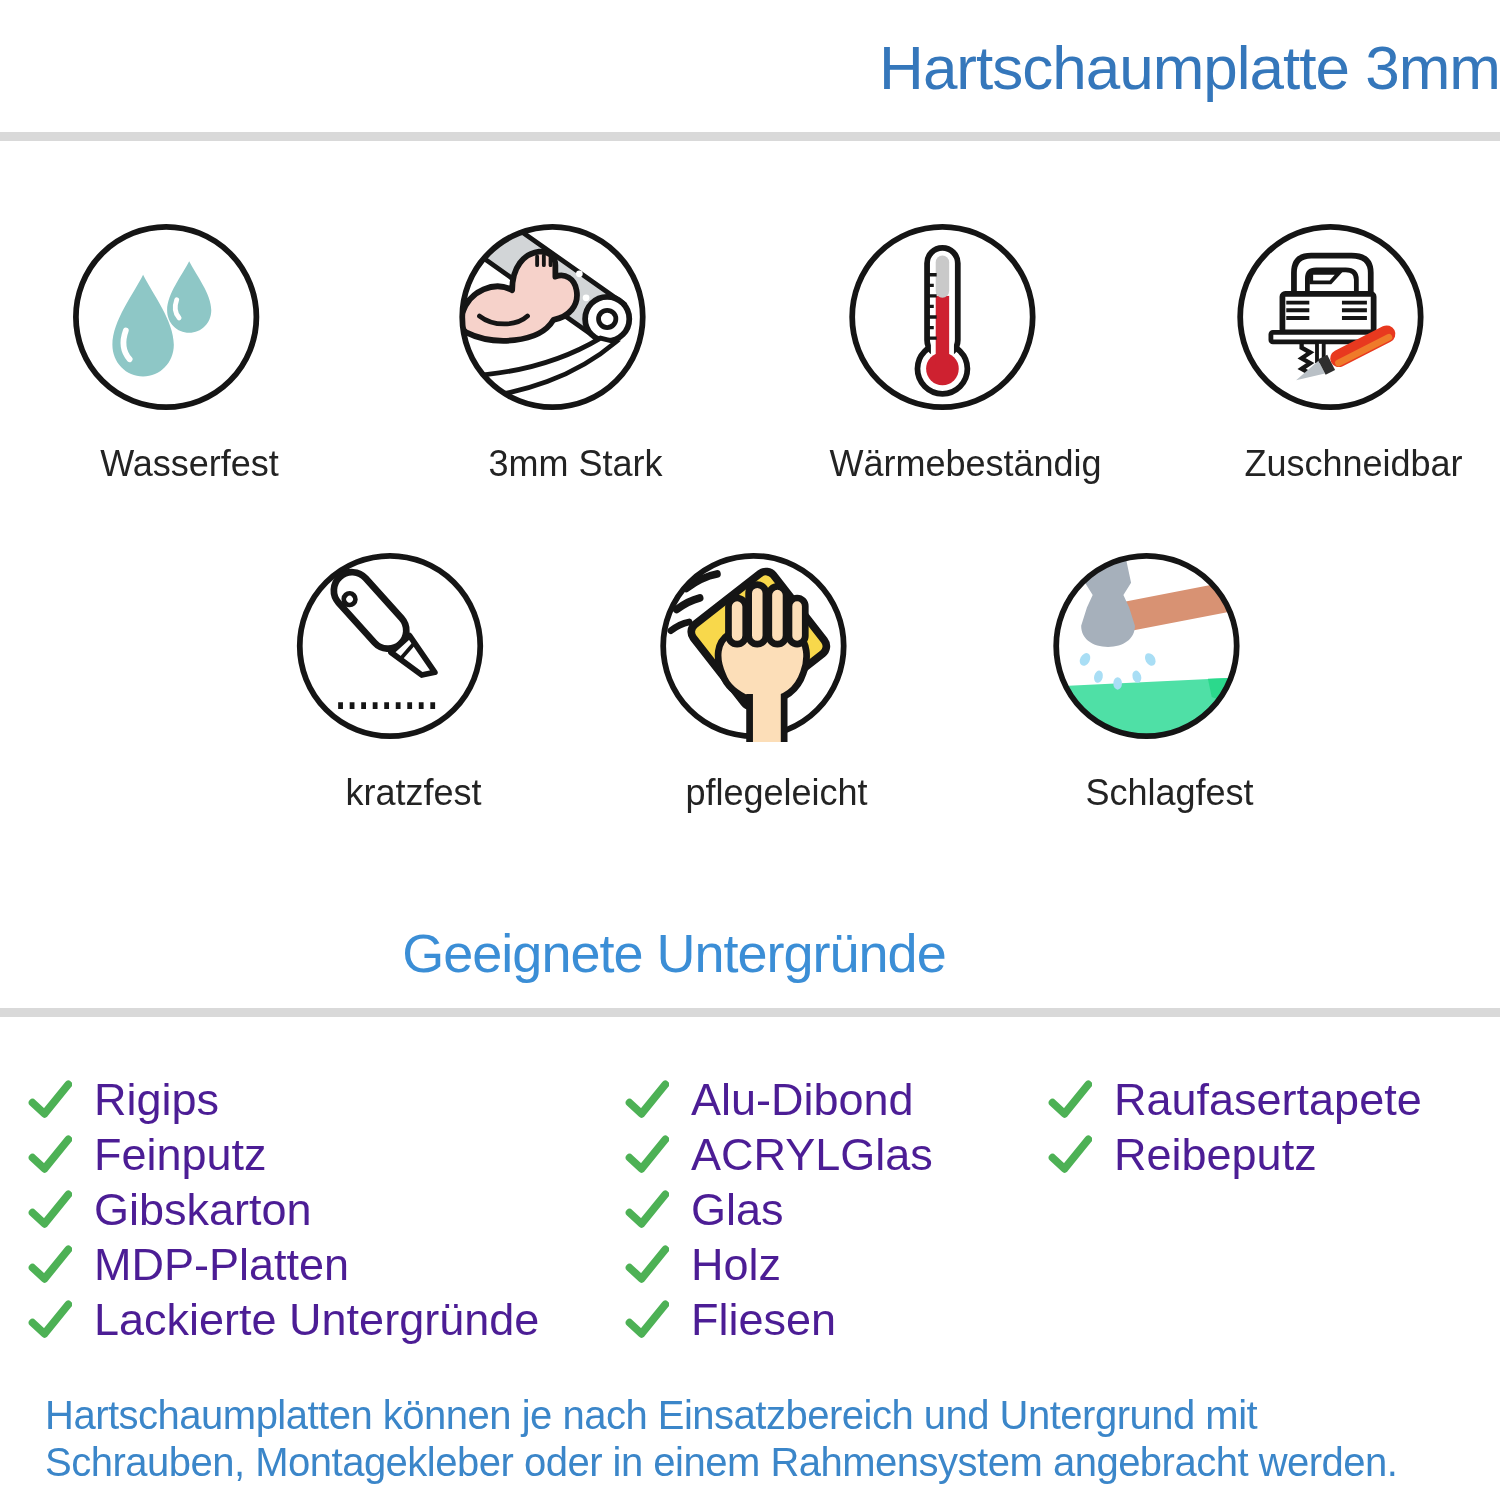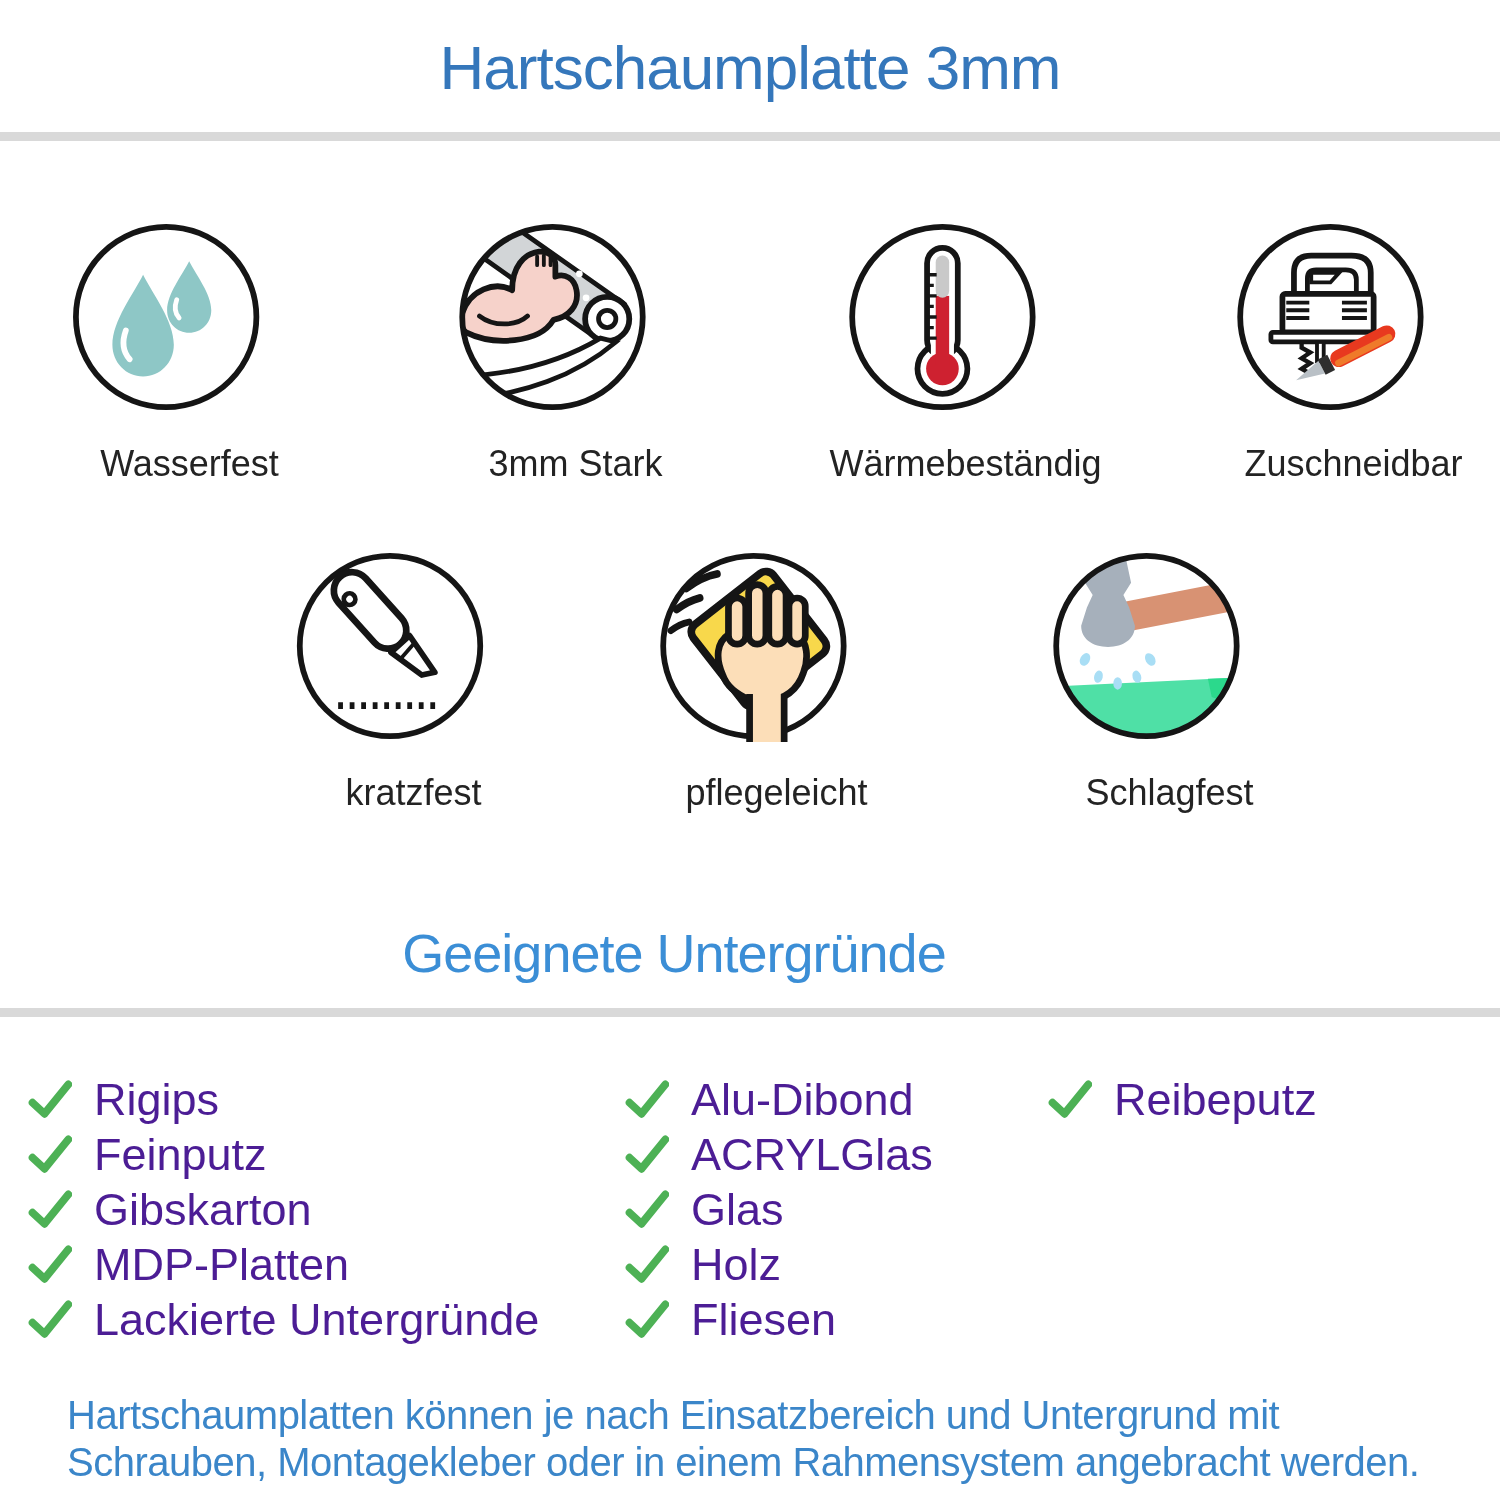--- a/index.html
+++ b/index.html
@@ -1,21 +1,21 @@
 <!DOCTYPE html>
 <html><head>
 <meta charset="utf-8">
 <style>
   html,body{margin:0;padding:0;background:#fff;}
   .canvas{
     position:relative;width:1500px;height:1500px;background:#ffffff;
     font-family:"Liberation Sans",sans-serif;overflow:hidden;
   }
   .main-title{
-    position:absolute;left:0;top:32px;width:1500px;text-align:center;
+    position:absolute;left:0;top:32px;width:1500px;text-align:right;
     font-size:62px;color:#3577bb;letter-spacing:-1px;font-weight:400;
   }
   .section-title{
     position:absolute;left:0;top:922px;width:1348px;text-align:center;
     font-size:54px;color:#3b8ed6;letter-spacing:-1px;font-weight:400;
   }
   .divider{position:absolute;left:0;width:1500px;height:9px;background:#d9d9d9;}
   .divider-1{top:132px;}
   .divider-2{top:1008px;}
   .feature{
@@ -29,21 +29,21 @@
   .row1{top:221px;}
   .row2{top:550px;}
   .col{position:absolute;top:1072px;}
   .col-1{left:28px;}
   .col-2{left:625px;}
   .col-3{left:1048px;}
   .check-row{display:flex;align-items:center;height:55px;}
   .check-row svg{width:44px;height:40px;flex:0 0 auto;margin-right:22px;}
   .check-row .clabel{font-size:45px;color:#4c1d95;white-space:nowrap;}
   .footer-note{
-    position:absolute;left:67px;top:1392px;width:1420px;
+    position:absolute;left:45px;top:1392px;width:1420px;
     font-size:40px;line-height:47px;color:#3b86c9;letter-spacing:-0.5px;
   }
 </style>
 </head>
 <body>
 
 <div class="canvas">
 
   <div class="main-title">Hartschaumplatte 3mm</div>
   <div class="divider divider-1"></div>
@@ -257,20 +257,26 @@
         </svg>
       <span class="clabel">Fliesen</span>
     </div>
   </div>
 
   <div class="col col-3">
     <div class="check-row">
       <svg viewBox="0 0 48 42">
           <path d="M5,24 L18,36 L44,4" fill="none" stroke="#4db155" stroke-width="8.5" stroke-linecap="round" stroke-linejoin="round"></path>
         </svg>
+      <span class="clabel">Raufasertapete</span>
+    </div>
+    <div class="check-row">
+      <svg viewBox="0 0 48 42">
+          <path d="M5,24 L18,36 L44,4" fill="none" stroke="#4db155" stroke-width="8.5" stroke-linecap="round" stroke-linejoin="round"></path>
+        </svg>
       <span class="clabel">Reibeputz</span>
     </div>
   </div>
 
   <div class="footer-note">
     <div>Hartschaumplatten können je nach Einsatzbereich und Untergrund mit</div>
     <div>Schrauben, Montagekleber oder in einem Rahmensystem angebracht werden.</div>
   </div>
 
 </div>

